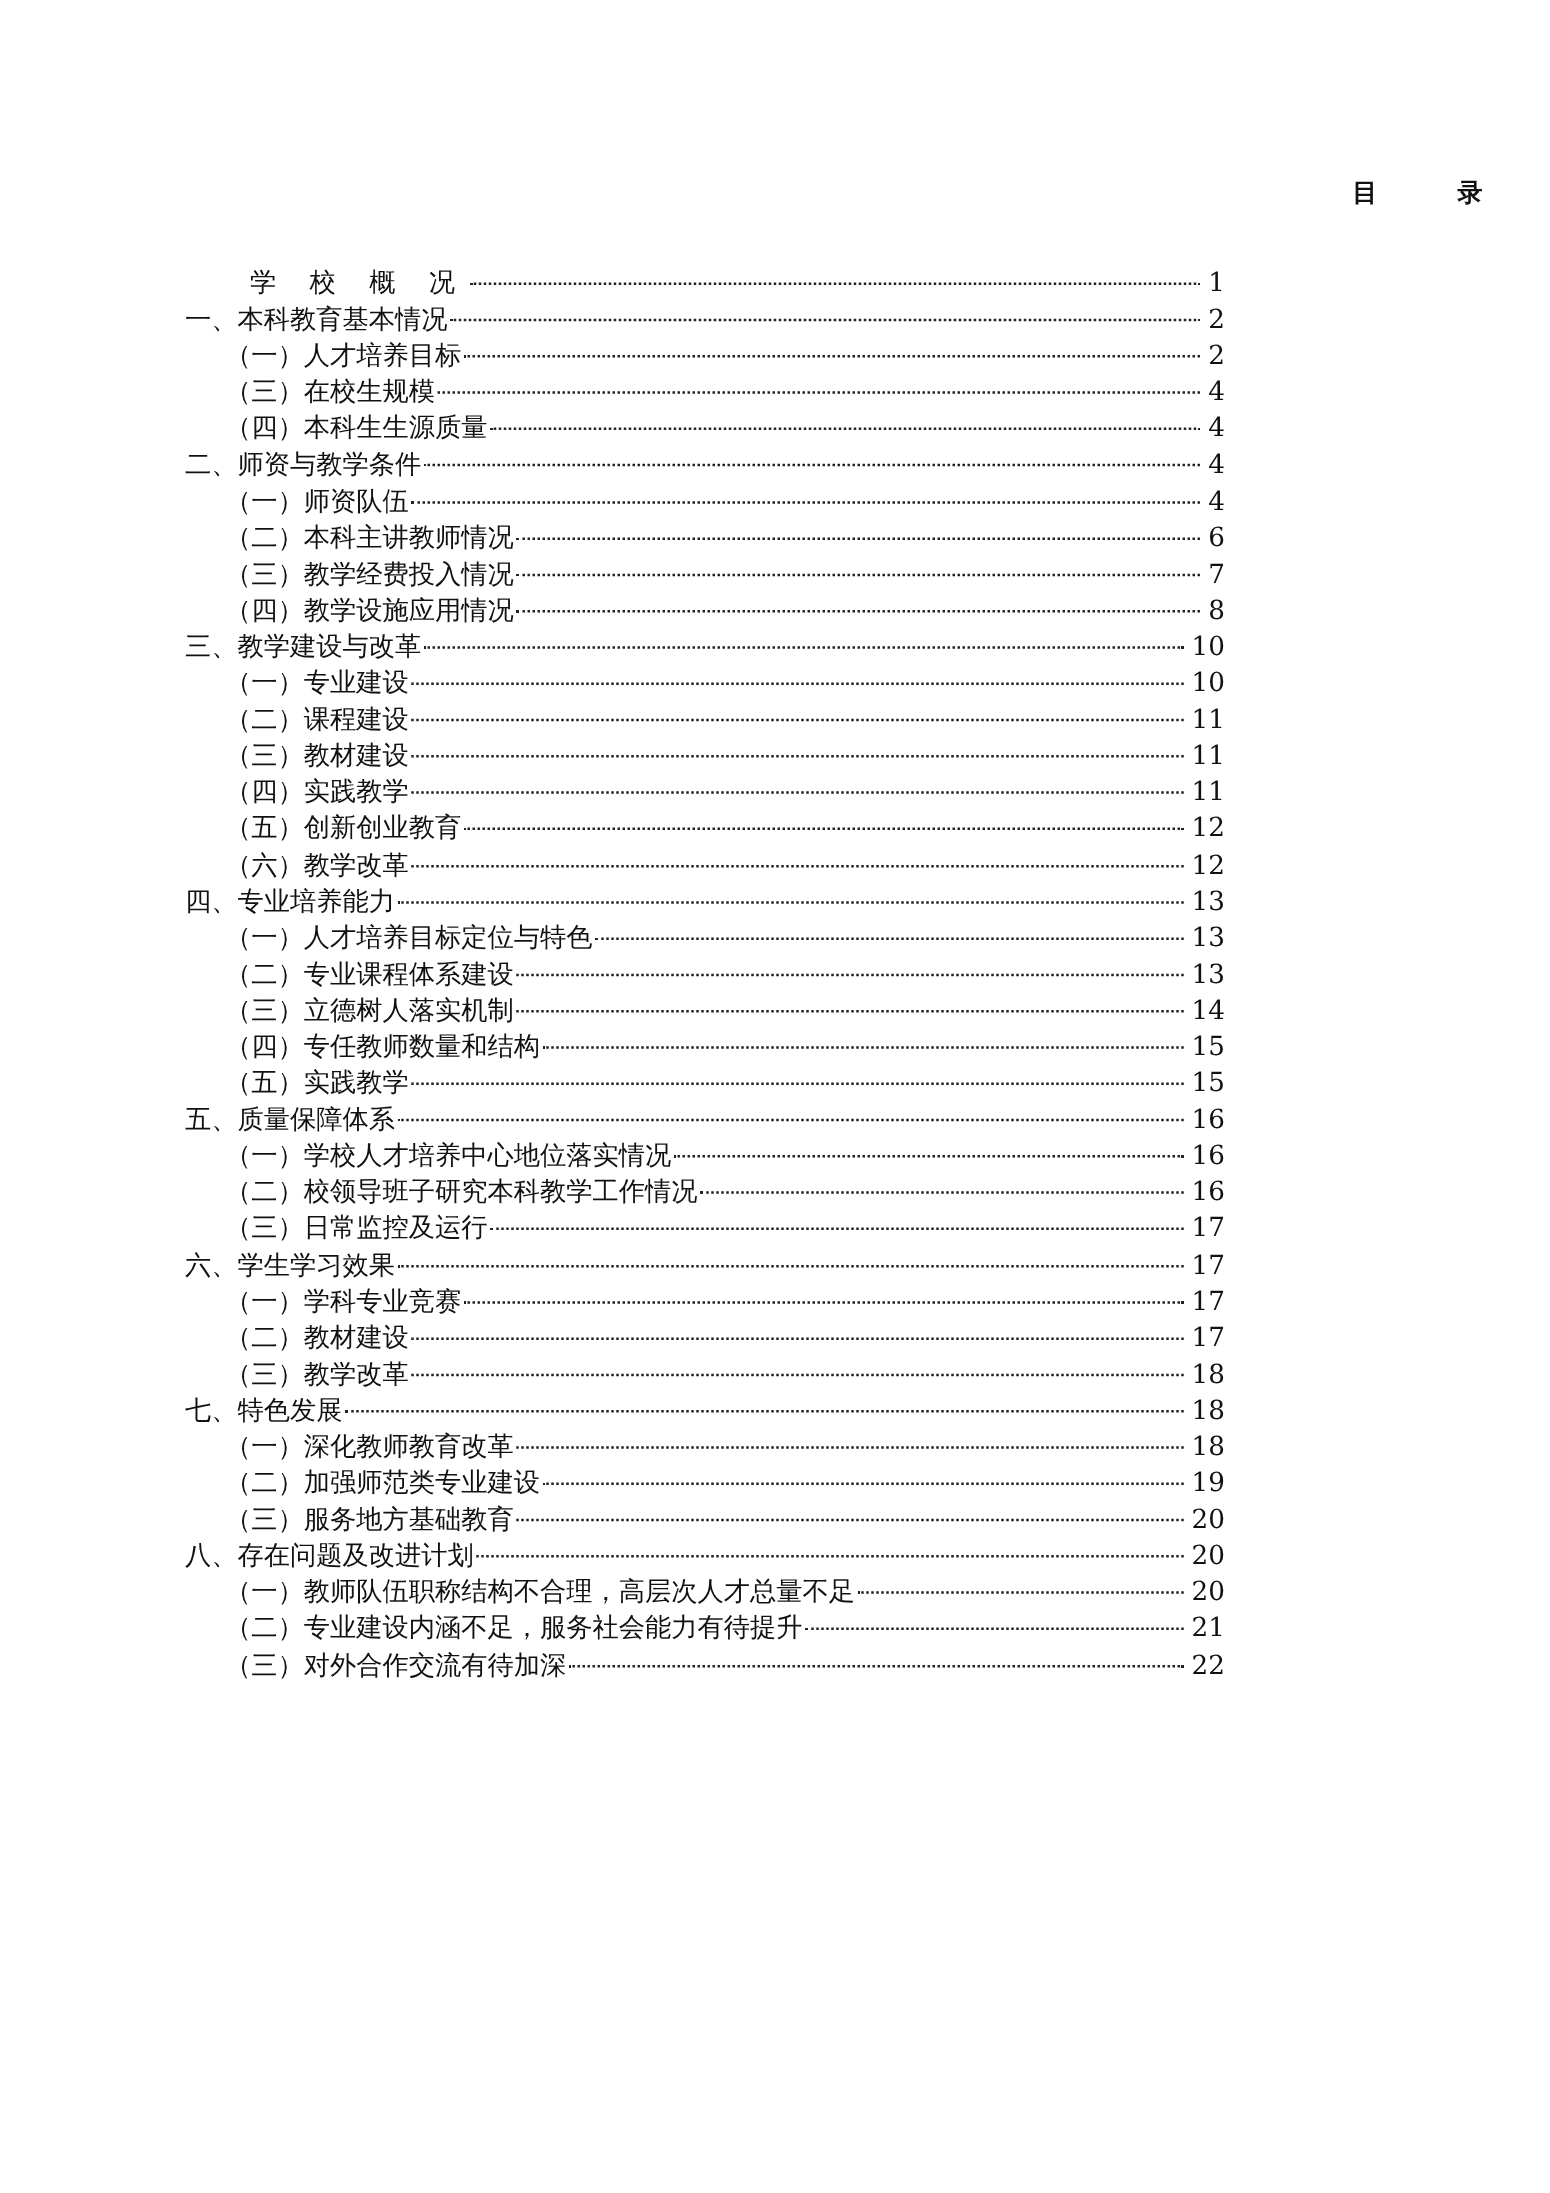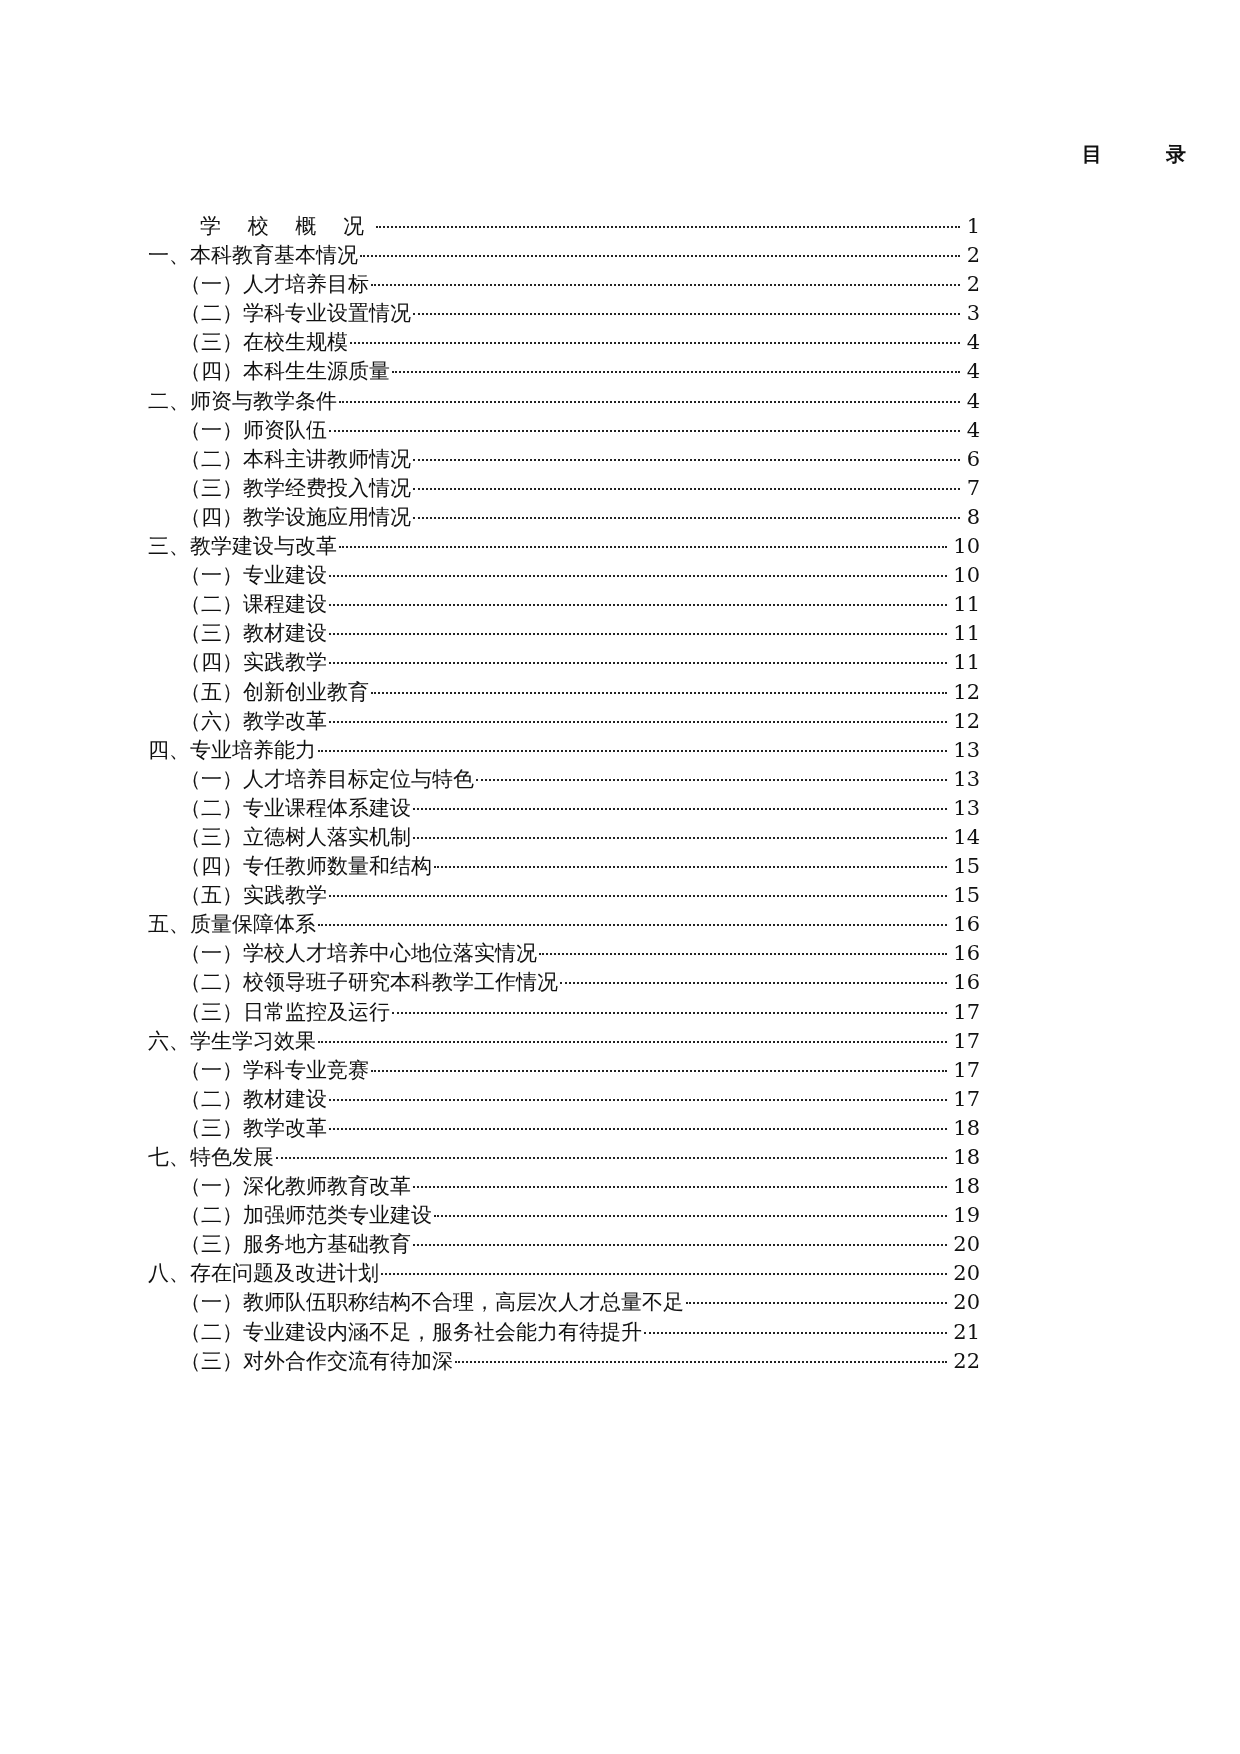--- a/index.html
+++ b/index.html
@@ -35,25 +35,20 @@
       <span class="label">一、本科教育基本情况</span>
       <span class="leader"></span>
       <span class="page">2</span>
     </div>
     <div class="row l2">
       <span class="label">（一）人才培养目标</span>
       <span class="leader"></span>
       <span class="page">2</span>
     </div>
     <div class="row l2">
-      <span class="label">（二）学科专业设置情况</span>
-      <span class="leader"></span>
-      <span class="page">3</span>
-    </div>
-    <div class="row l2">
       <span class="label">（三）在校生规模</span>
       <span class="leader"></span>
       <span class="page">4</span>
     </div>
     <div class="row l2">
       <span class="label">（四）本科生生源质量</span>
       <span class="leader"></span>
       <span class="page">4</span>
     </div>
     <div class="row l1">

